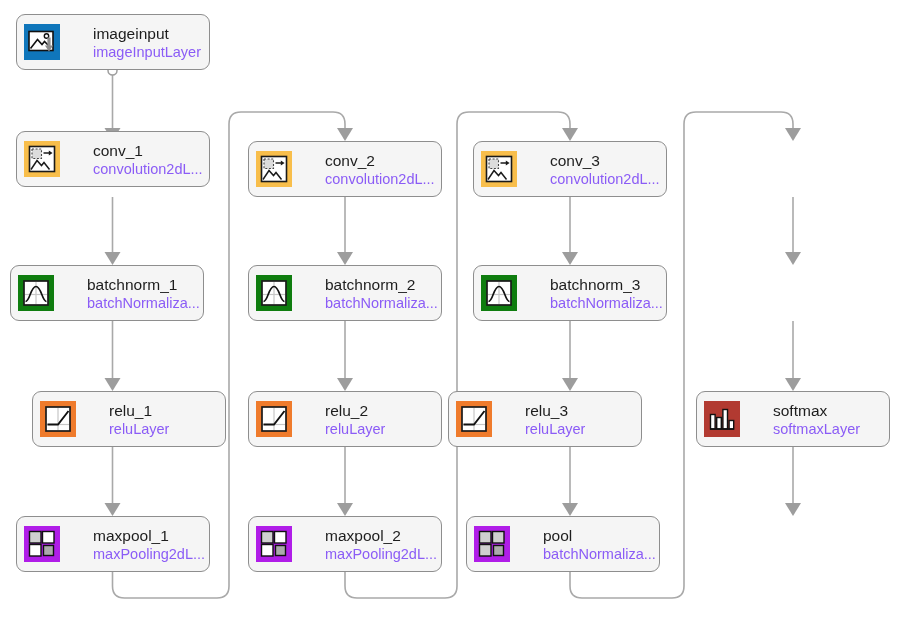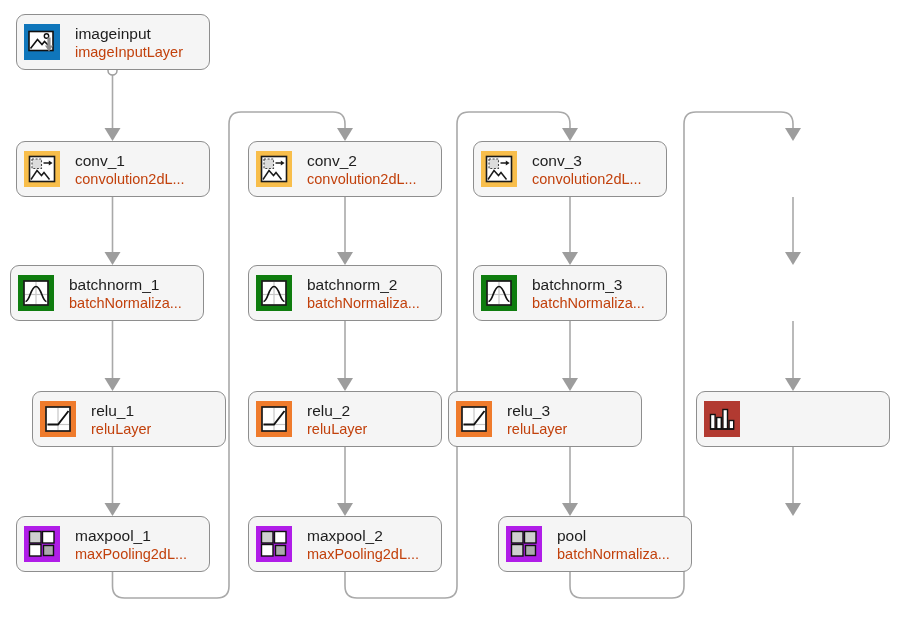--- a/index.html
+++ b/index.html
@@ -7,23 +7,23 @@
     position:relative;width:905px;height:628px;background:#ffffff;
     font-family:"Liberation Sans", sans-serif;overflow:hidden;
   }
   #wires{position:absolute;left:0;top:0;width:905px;height:628px;}
   .node{
     position:absolute;width:194px;height:56px;box-sizing:border-box;
     background:#f5f5f5;border:1.5px solid #8e8e8e;border-radius:9px;
     display:flex;align-items:center;cursor:pointer;
   }
   .node .icon{width:36px;height:36px;margin-left:7px;flex:0 0 36px;display:block;}
-  .node .txt{margin-left:15px;overflow:hidden;white-space:nowrap;}
+  .node .txt{margin-left:33px;overflow:hidden;white-space:nowrap;}
   .node .title{font-size:15.5px;line-height:19px;color:#1d1d1d;}
-  .node .subtitle{font-size:14.5px;line-height:18px;color:#c2410c;}
+  .node .subtitle{font-size:14.5px;line-height:18px;color:#8b5cf6;}
   svg.defs{position:absolute;width:0;height:0;}
 </style>
 </head>
 <body>
 
 <svg class="defs" aria-hidden="true">
   <defs>
     <symbol id="ic-imageinput" viewBox="0 0 36 36">
       <rect width="36" height="36" fill="#0f76bb"></rect>
       <rect x="5" y="7.5" width="24" height="19" fill="#fff" stroke="#111" stroke-width="1.6"></rect>
@@ -169,21 +169,21 @@
   <div class="node" style="left:16px;top:14px">
     <svg class="icon">
         <use href="#ic-imageinput"></use>
       </svg>
     <div class="txt">
       <div class="title">imageinput</div>
       <div class="subtitle">imageInputLayer</div>
     </div>
   </div>
 
-  <div class="node" style="left:16px;top:141px">
+  <div class="node" style="left:16px;top:131px">
     <svg class="icon">
         <use href="#ic-conv"></use>
       </svg>
     <div class="txt">
       <div class="title">conv_1</div>
       <div class="subtitle">convolution2dL...</div>
     </div>
   </div>
 
   <div class="node" style="left:10px;top:265px">
@@ -279,32 +279,36 @@
   <div class="node" style="left:448px;top:391px">
     <svg class="icon">
         <use href="#ic-relu"></use>
       </svg>
     <div class="txt">
       <div class="title">relu_3</div>
       <div class="subtitle">reluLayer</div>
     </div>
   </div>
 
-  <div class="node" style="left:498px;top:516px">
+  <div class="node" style="left:466px;top:516px">
     <svg class="icon">
         <use href="#ic-gap"></use>
       </svg>
     <div class="txt">
       <div class="title">pool</div>
       <div class="subtitle">batchNormaliza...</div>
     </div>
   </div>
 
 
 
   <div class="node" style="left:696px;top:391px">
     <svg class="icon">
         <use href="#ic-softmax"></use>
       </svg>
+    <div class="txt">
+      <div class="title">softmax</div>
+      <div class="subtitle">softmaxLayer</div>
+    </div>
   </div>
 
 
 </div>
 
 </body></html>

